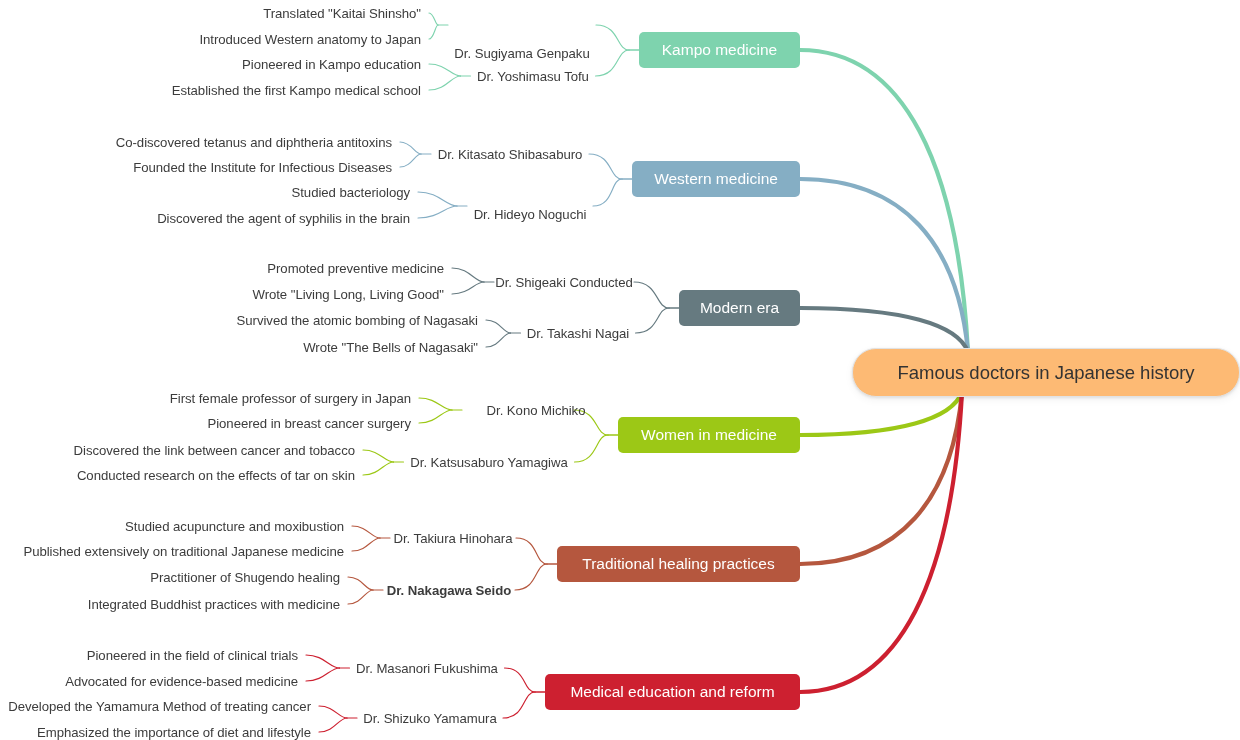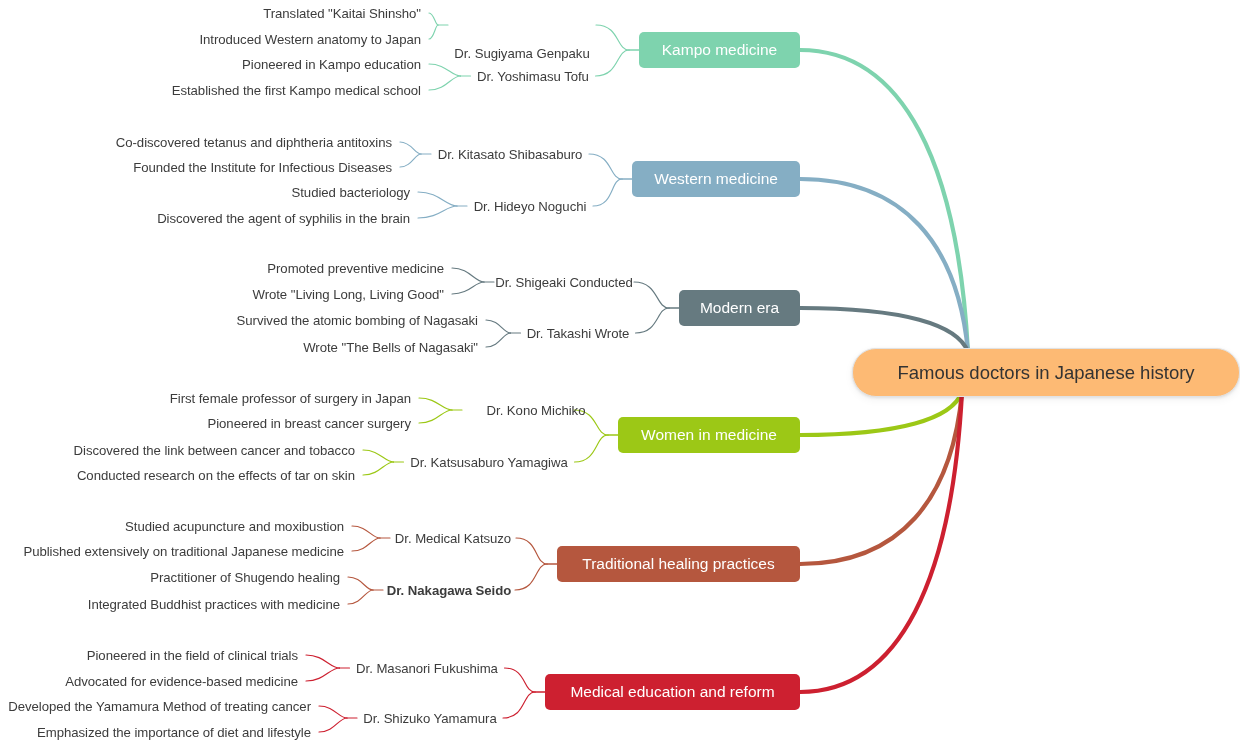--- a/index.html
+++ b/index.html
@@ -163,45 +163,45 @@
       <div class="leaf-label" style="left: -179px; width: 600px; top: 90px;">Established the first Kampo medical school</div>
       <div class="person-label" style="left: 533px; top: 76px;">Dr. Yoshimasu Tofu</div>
       <div class="branch-box" style="left: 632px; top: 179px; width: 168px; background: rgb(133, 174, 196);">
         <span>Western medicine</span>
       </div>
       <div class="leaf-label" style="left: -208px; width: 600px; top: 142px;">Co-discovered tetanus and diphtheria antitoxins</div>
       <div class="leaf-label" style="left: -208px; width: 600px; top: 167px;">Founded the Institute for Infectious Diseases</div>
       <div class="person-label" style="left: 510px; top: 154px;">Dr. Kitasato Shibasaburo</div>
       <div class="leaf-label" style="left: -190px; width: 600px; top: 192px;">Studied bacteriology</div>
       <div class="leaf-label" style="left: -190px; width: 600px; top: 218px;">Discovered the agent of syphilis in the brain</div>
-      <div class="person-label" style="left: 530px; top: 206px;">Dr. Hideyo Noguchi</div>
+      <div class="person-label" style="left: 530px; top: 214px;">Dr. Hideyo Noguchi</div>
       <div class="branch-box" style="left: 679px; top: 308px; width: 121px; background: rgb(102, 122, 128);">
         <span>Modern era</span>
       </div>
       <div class="leaf-label" style="left: -156px; width: 600px; top: 268px;">Promoted preventive medicine</div>
       <div class="leaf-label" style="left: -156px; width: 600px; top: 294px;">Wrote "Living Long, Living Good"</div>
       <div class="person-label" style="left: 564px; top: 282px;">Dr. Shigeaki Conducted</div>
       <div class="leaf-label" style="left: -122px; width: 600px; top: 320px;">Survived the atomic bombing of Nagasaki</div>
       <div class="leaf-label" style="left: -122px; width: 600px; top: 347px;">Wrote "The Bells of Nagasaki"</div>
-      <div class="person-label" style="left: 578px; top: 333px;">Dr. Takashi Wrote</div>
+      <div class="person-label" style="left: 578px; top: 333px;">Dr. Takashi Nagai</div>
       <div class="branch-box" style="left: 618px; top: 435px; width: 182px; background: rgb(156, 200, 22);">
         <span>Women in medicine</span>
       </div>
       <div class="leaf-label" style="left: -189px; width: 600px; top: 398px;">First female professor of surgery in Japan</div>
       <div class="leaf-label" style="left: -189px; width: 600px; top: 423px;">Pioneered in breast cancer surgery</div>
       <div class="person-label" style="left: 518px; top: 410px; padding-left: 36px;">Dr. Kono Michiko</div>
       <div class="leaf-label" style="left: -245px; width: 600px; top: 450px;">Discovered the link between cancer and tobacco</div>
       <div class="leaf-label" style="left: -245px; width: 600px; top: 475px;">Conducted research on the effects of tar on skin</div>
       <div class="person-label" style="left: 489px; top: 462px;">Dr. Katsusaburo Yamagiwa</div>
       <div class="branch-box" style="left: 557px; top: 564px; width: 243px; background: rgb(181, 87, 62);">
         <span>Traditional healing practices</span>
       </div>
       <div class="leaf-label" style="left: -256px; width: 600px; top: 526px;">Studied acupuncture and moxibustion</div>
       <div class="leaf-label" style="left: -256px; width: 600px; top: 551px;">Published extensively on traditional Japanese medicine</div>
-      <div class="person-label" style="left: 453px; top: 538px;">Dr. Medical Katsuzo</div>
+      <div class="person-label" style="left: 453px; top: 538px;">Dr. Takiura Hinohara</div>
       <div class="leaf-label" style="left: -260px; width: 600px; top: 577px;">Practitioner of Shugendo healing</div>
       <div class="leaf-label" style="left: -260px; width: 600px; top: 604px;">Integrated Buddhist practices with medicine</div>
       <div class="person-label" style="left: 449px; top: 590px; font-weight: bold;">Dr. Nakagawa Seido</div>
       <div class="branch-box" style="left: 545px; top: 692px; width: 255px; background: rgb(205, 32, 48);">
         <span>Medical education and reform</span>
       </div>
       <div class="leaf-label" style="left: -302px; width: 600px; top: 655px;">Pioneered in the field of clinical trials</div>
       <div class="leaf-label" style="left: -302px; width: 600px; top: 681px;">Advocated for evidence-based medicine</div>
       <div class="person-label" style="left: 427px; top: 668px;">Dr. Masanori Fukushima</div>
       <div class="leaf-label" style="left: -289px; width: 600px; top: 706px;">Developed the Yamamura Method of treating cancer</div>

